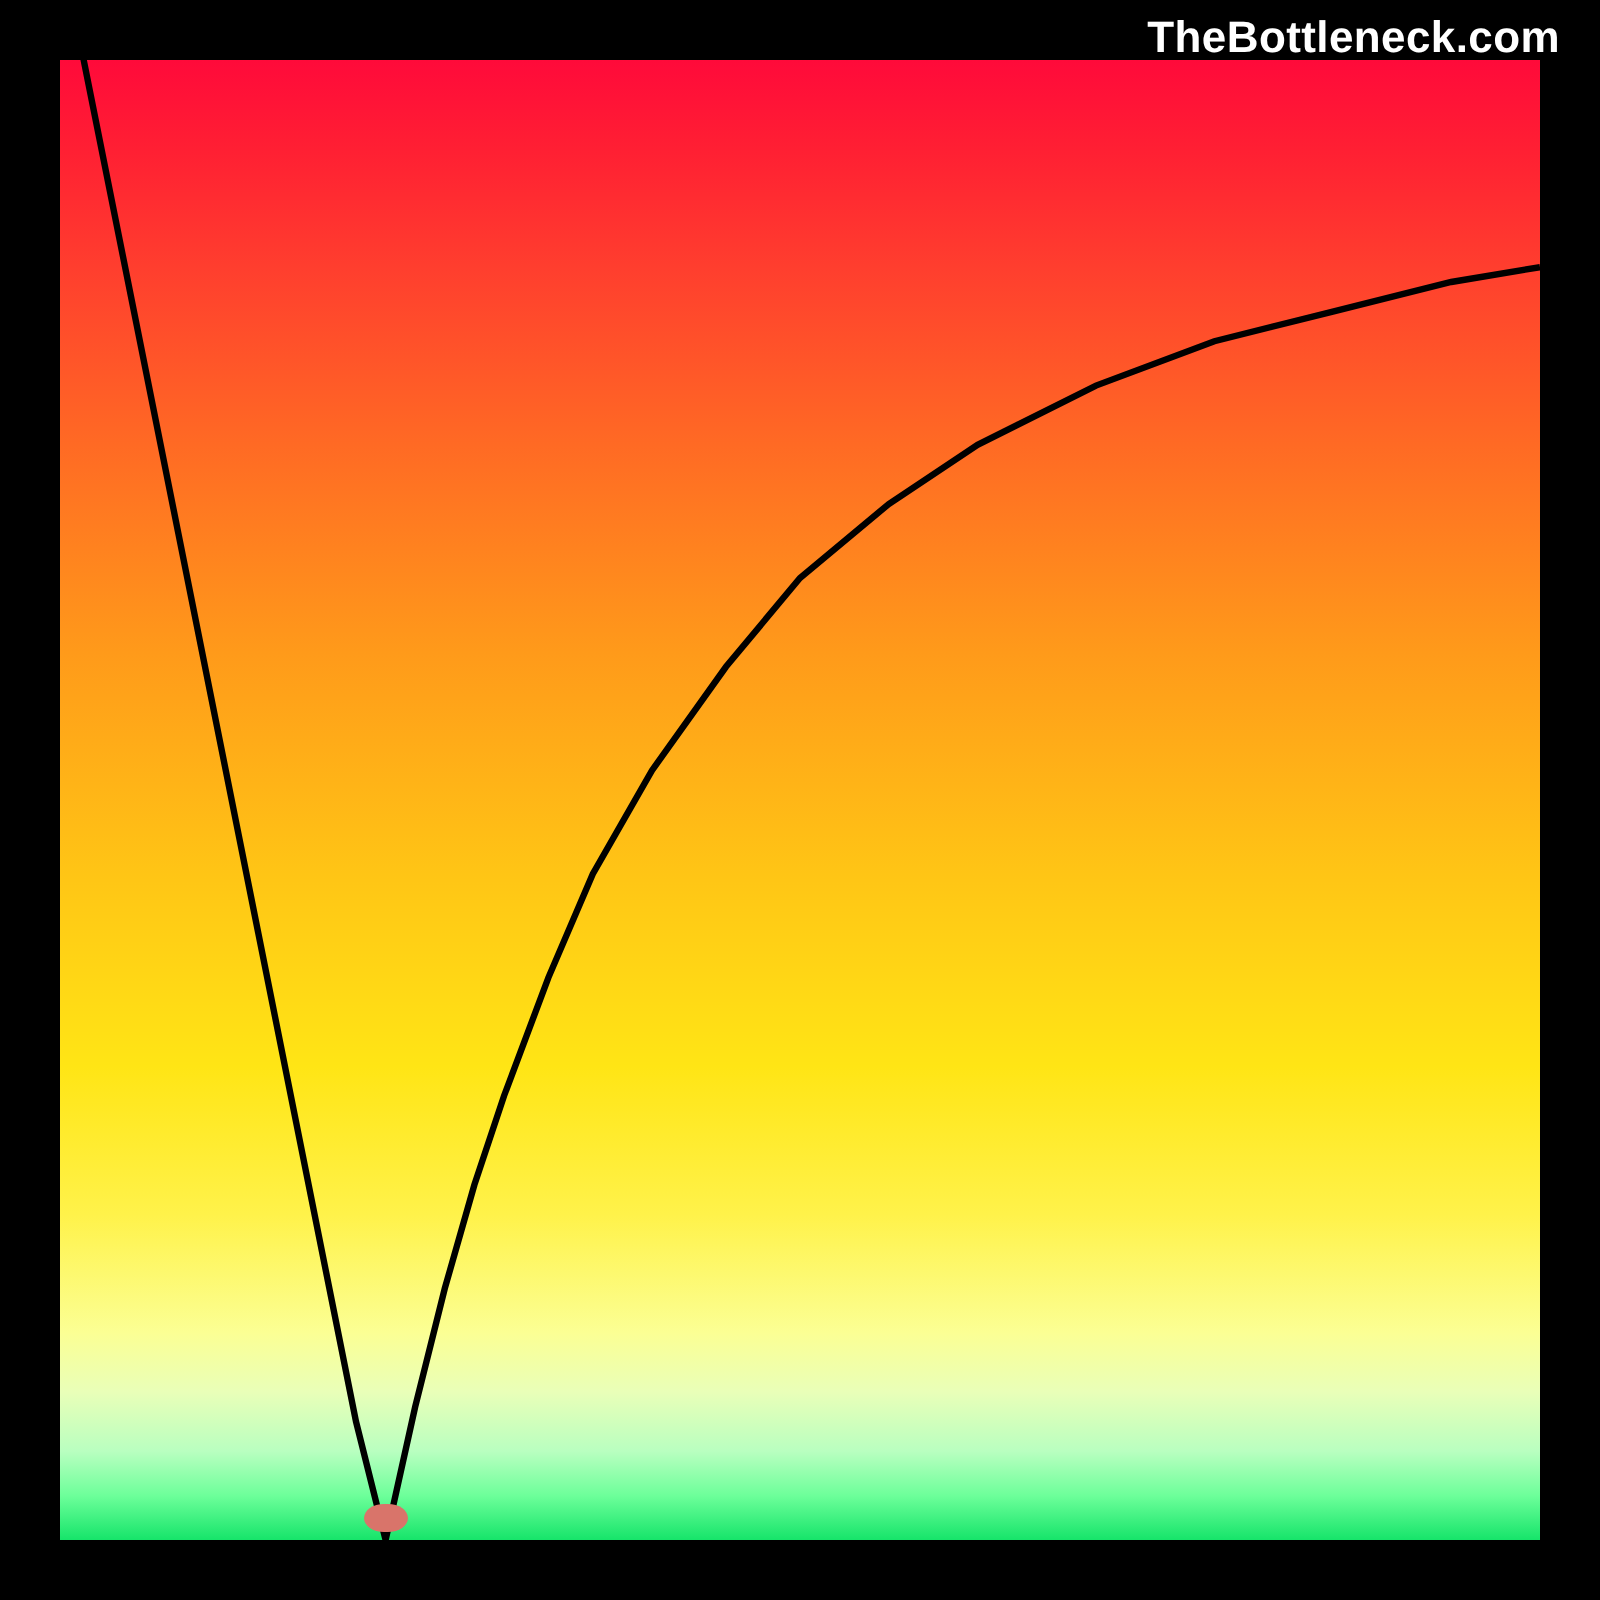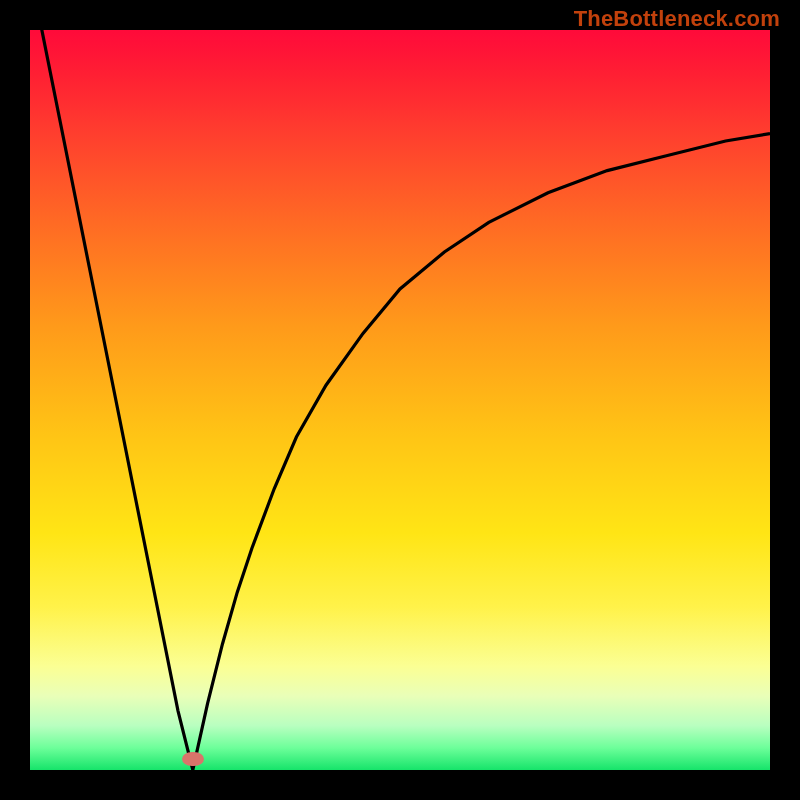--- a/index.html
+++ b/index.html
@@ -13,21 +13,21 @@
   }
   .frame {
     position: absolute;
     inset: 0;
     background: #000;
   }
   .watermark {
     position: absolute;
     top: 6px;
     right: 20px;
-    color: #c2410c;
+    color: #ffffff;
     font-size: 22px;
     font-weight: 600;
     letter-spacing: 0.2px;
   }
   .plot {
     position: absolute;
     left: 30px;
     top: 30px;
     width: 740px;
     height: 740px;

